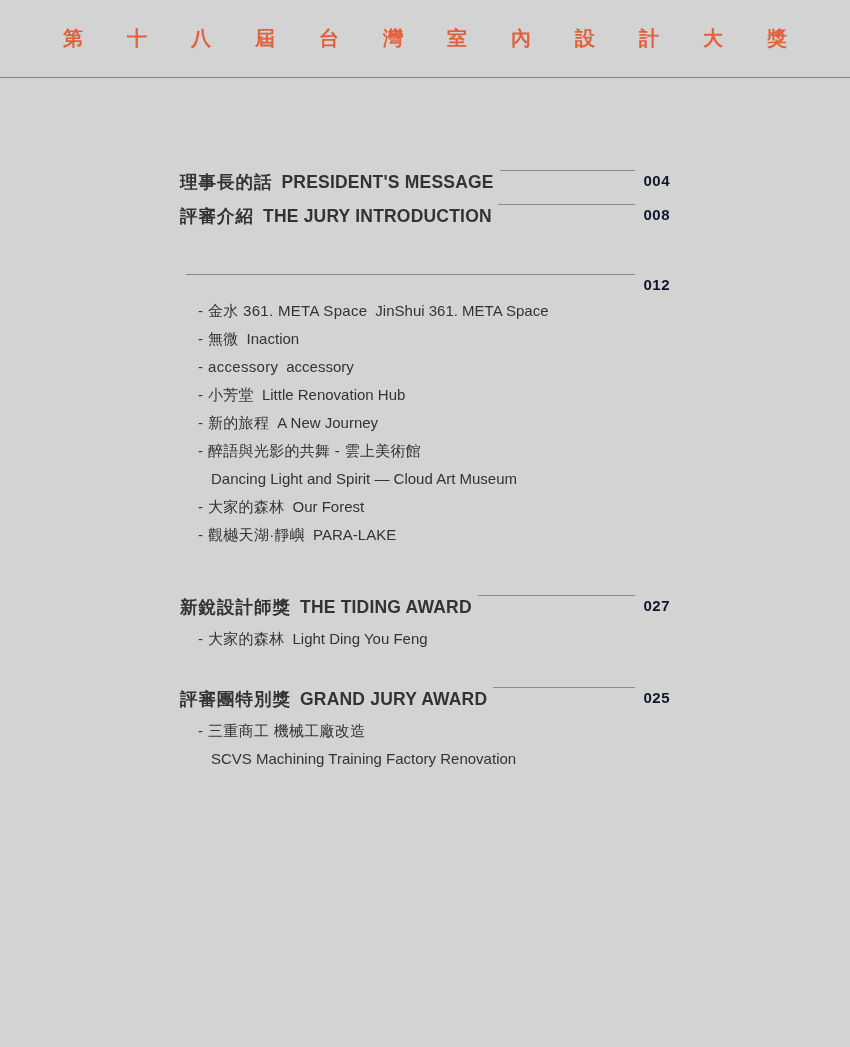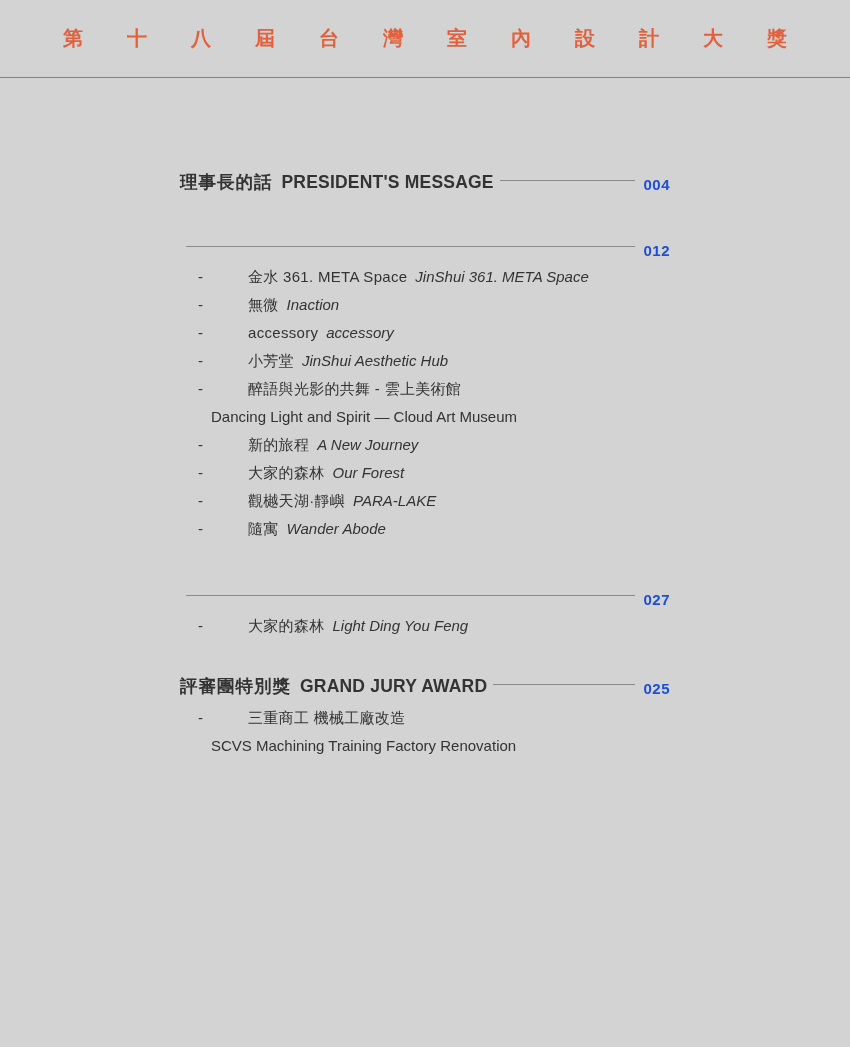--- a/index.html
+++ b/index.html
@@ -47,21 +47,21 @@
     position: absolute;
     top: 170px;
     left: 180px;
     width: 500px;
   }
   .section {
     margin-bottom: 0;
   }
   .entry-row {
     display: flex;
-    align-items: center;
+    align-items: flex-start;
     width: 490px;
   }
   .entry-title {
     font-size: 17.5px;
     font-weight: bold;
     color: #333333;
     white-space: nowrap;
     letter-spacing: 0.2px;
   }
   .entry-title .zh {
@@ -72,21 +72,21 @@
   }
   .dotline {
     flex: 1 1 auto;
     border-bottom: 1px solid #8a8a8a;
     margin: 0 8px 4px 6px;
     min-width: 20px;
   }
   .page-num {
     font-size: 15px;
     font-weight: bold;
-    color: #1d4ed8;
+    color: #0f172a;
     letter-spacing: 0.5px;
     flex: 0 0 auto;
     position: relative;
     top: 2px;
   }
   .sub-list {
     list-style: none;
     margin: 6px 0 0 0;
     padding: 0 0 0 18px;
   }
@@ -95,25 +95,23 @@
     color: #333333;
     line-height: 28px;
     white-space: nowrap;
   }
   .sub-list li .dash {
     color: #333333;
     margin-right: 5px;
   }
   .sub-list li .zh {
     letter-spacing: 0.3px;
-    margin-left: 40px;
   }
   .sub-list li .en {
     margin-left: 8px;
-    font-style: italic;
   }
   .sub-list li .cont {
     display: block;
     padding-left: 13px;
   }
   .gap-lg { height: 46px; }
   .gap-md { height: 34px; }
   .tight-rows .entry-row + .entry-row { margin-top: 10px; }
 </style>
 </head>
@@ -141,46 +139,55 @@
   <div class="content">
 
     <div class="tight-rows">
       <div class="entry-row">
         <div class="entry-title">
           <span class="zh">理事長的話</span><span class="en">PRESIDENT'S MESSAGE</span>
         </div>
         <div class="dotline"></div>
         <div class="page-num">004</div>
       </div>
+      <div class="entry-row">
+        <div class="entry-title">
+          <span class="zh">評審介紹</span><span class="en">THE JURY INTRODUCTION</span>
+        </div>
+        <div class="dotline"></div>
+        <div class="page-num">008</div>
+      </div>
     </div>
 
     <div class="gap-lg"></div>
 
     <div class="section">
       <div class="entry-row">
         <div class="dotline"></div>
         <div class="page-num">012</div>
       </div>
       <ul class="sub-list">
         <li><span class="dash">-</span><span class="zh">金水 361. META Space</span><span class="en">JinShui 361. META Space</span></li>
         <li><span class="dash">-</span><span class="zh">無微</span><span class="en">Inaction</span></li>
         <li><span class="dash">-</span><span class="zh">accessory</span><span class="en">accessory</span></li>
-        <li><span class="dash">-</span><span class="zh">小芳堂</span><span class="en">JinShui Aesthetic Hub</span></li>
+        <li><span class="dash">-</span><span class="zh">小芳堂</span><span class="en">Little Renovation Hub</span></li>
+        <li><span class="dash">-</span><span class="zh">新的旅程</span><span class="en">A New Journey</span></li>
         <li><span class="dash">-</span><span class="zh">醉語與光影的共舞 - 雲上美術館</span><span class="cont">Dancing Light and Spirit — Cloud Art Museum</span></li>
-        <li><span class="dash">-</span><span class="zh">新的旅程</span><span class="en">A New Journey</span></li>
         <li><span class="dash">-</span><span class="zh">大家的森林</span><span class="en">Our Forest</span></li>
         <li><span class="dash">-</span><span class="zh">觀樾天湖·靜嶼</span><span class="en">PARA-LAKE</span></li>
-        <li><span class="dash">-</span><span class="zh">隨寓</span><span class="en">Wander Abode</span></li>
       </ul>
     </div>
 
     <div class="gap-lg"></div>
 
     <div class="section">
       <div class="entry-row">
+        <div class="entry-title">
+          <span class="zh">新銳設計師獎</span><span class="en">THE TIDING AWARD</span>
+        </div>
         <div class="dotline"></div>
         <div class="page-num">027</div>
       </div>
       <ul class="sub-list">
         <li><span class="dash">-</span><span class="zh">大家的森林</span><span class="en">Light Ding You Feng</span></li>
       </ul>
     </div>
 
     <div class="gap-md"></div>
 

